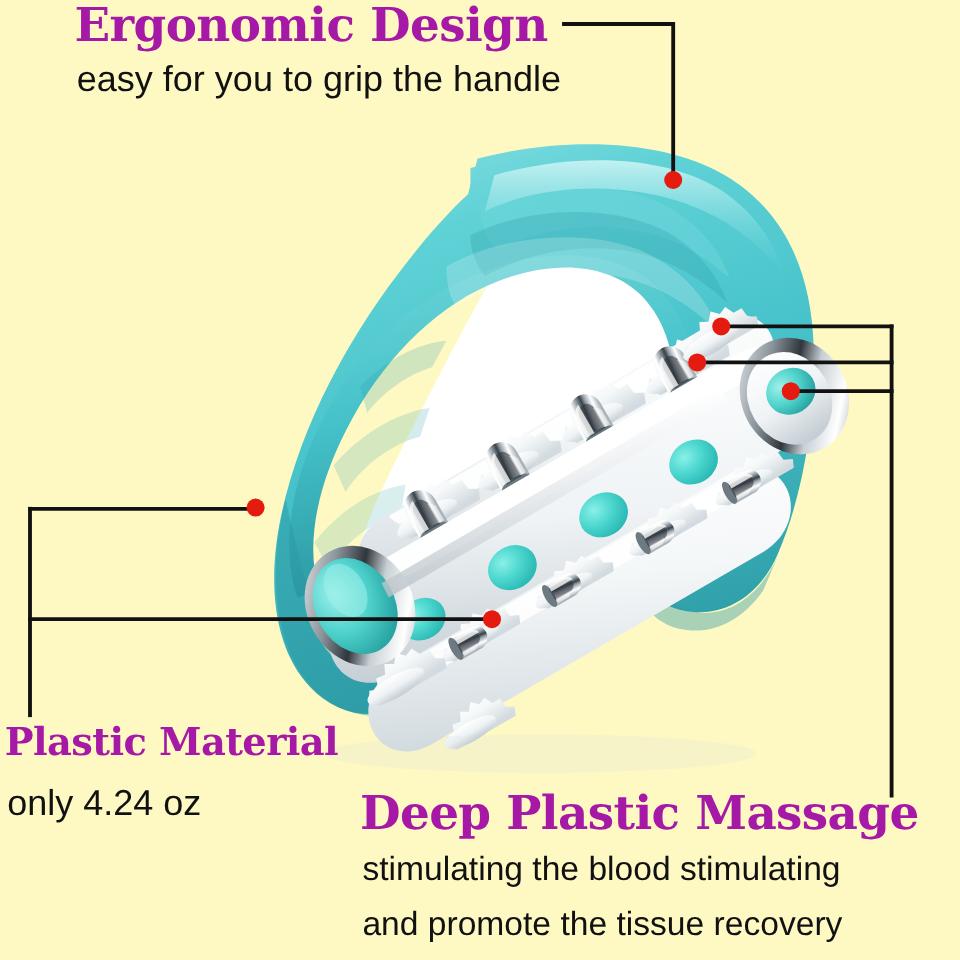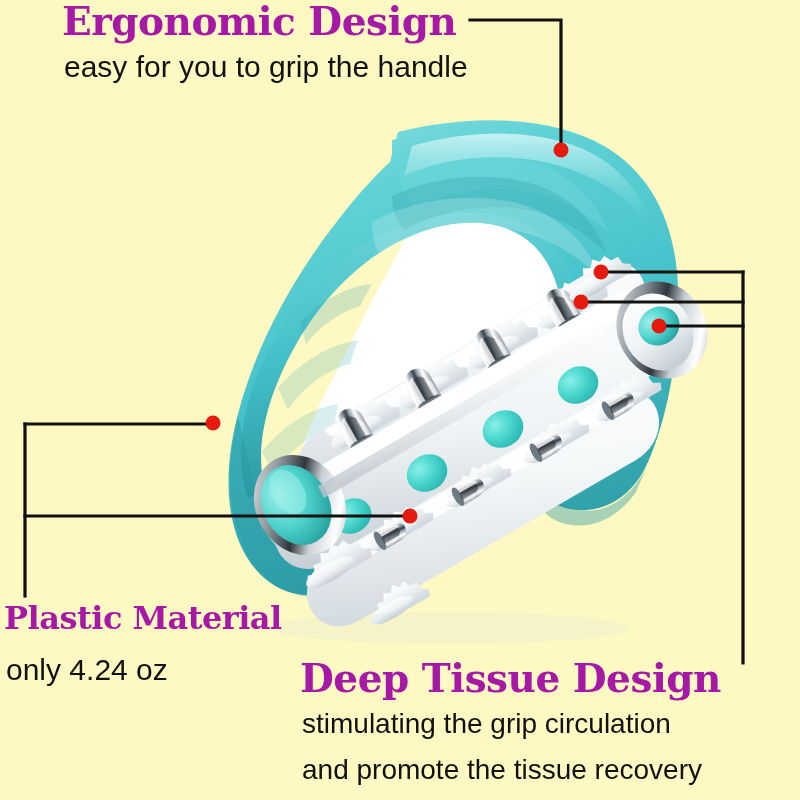--- a/index.html
+++ b/index.html
@@ -384,17 +384,17 @@
       <circle cx="659" cy="326" r="7.5"></circle>
     </g>
   </svg>
 
   <div class="headline" id="hd-ergonomic">Ergonomic Design</div>
   <div class="subline" id="sub-ergonomic">easy for you to grip the handle</div>
 
   <div class="headline" id="hd-plastic">Plastic Material</div>
   <div class="subline" id="sub-plastic">only 4.24 oz</div>
 
-  <div class="headline" id="hd-deep">Deep Tissue Design</div>
-  <div class="subline" id="sub-deep-1">stimulating the grip circulation</div>
+  <div class="headline" id="hd-deep">Deep Plastic Massage</div>
+  <div class="subline" id="sub-deep-1">stimulating the blood stimulating</div>
   <div class="subline" id="sub-deep-2">and promote the tissue recovery</div>
 
 </div>
 
 </body></html>

